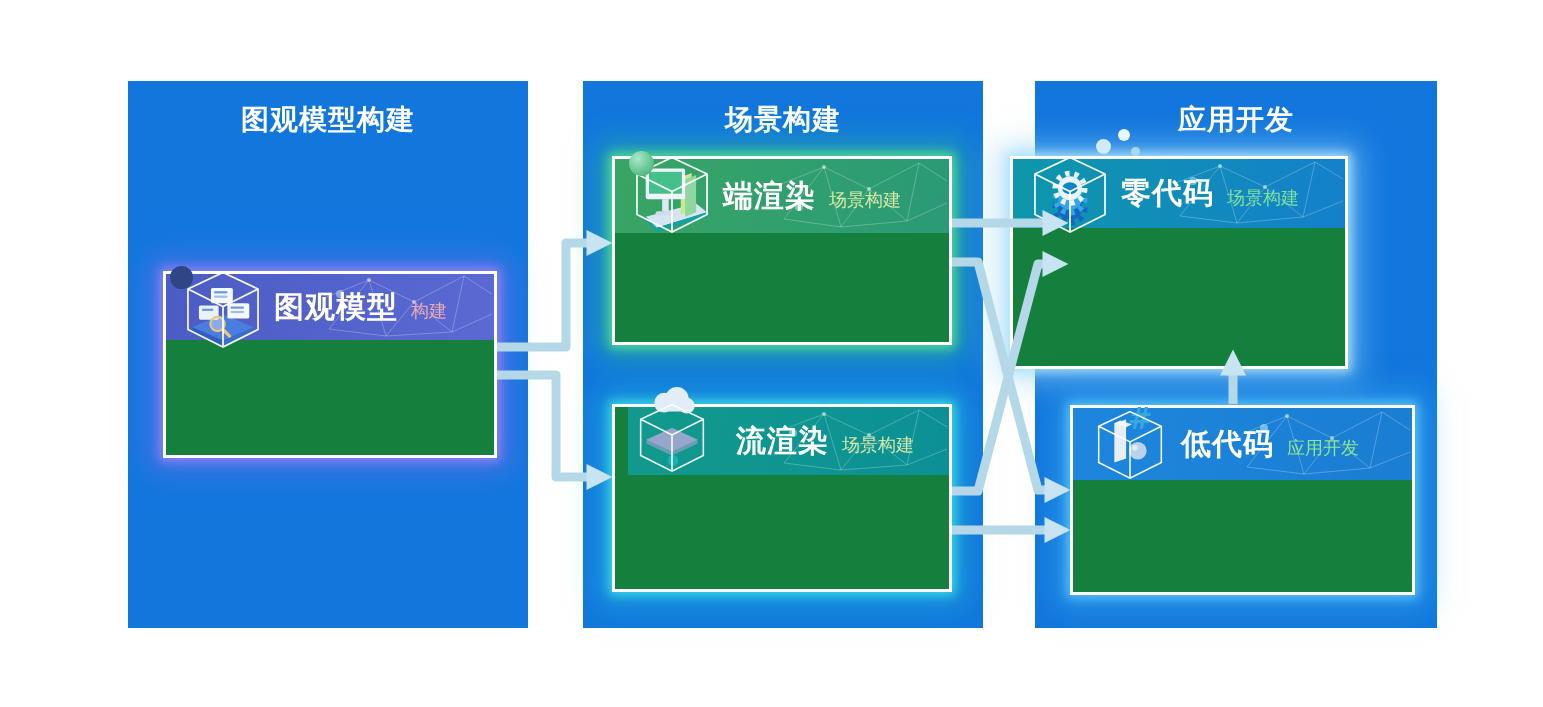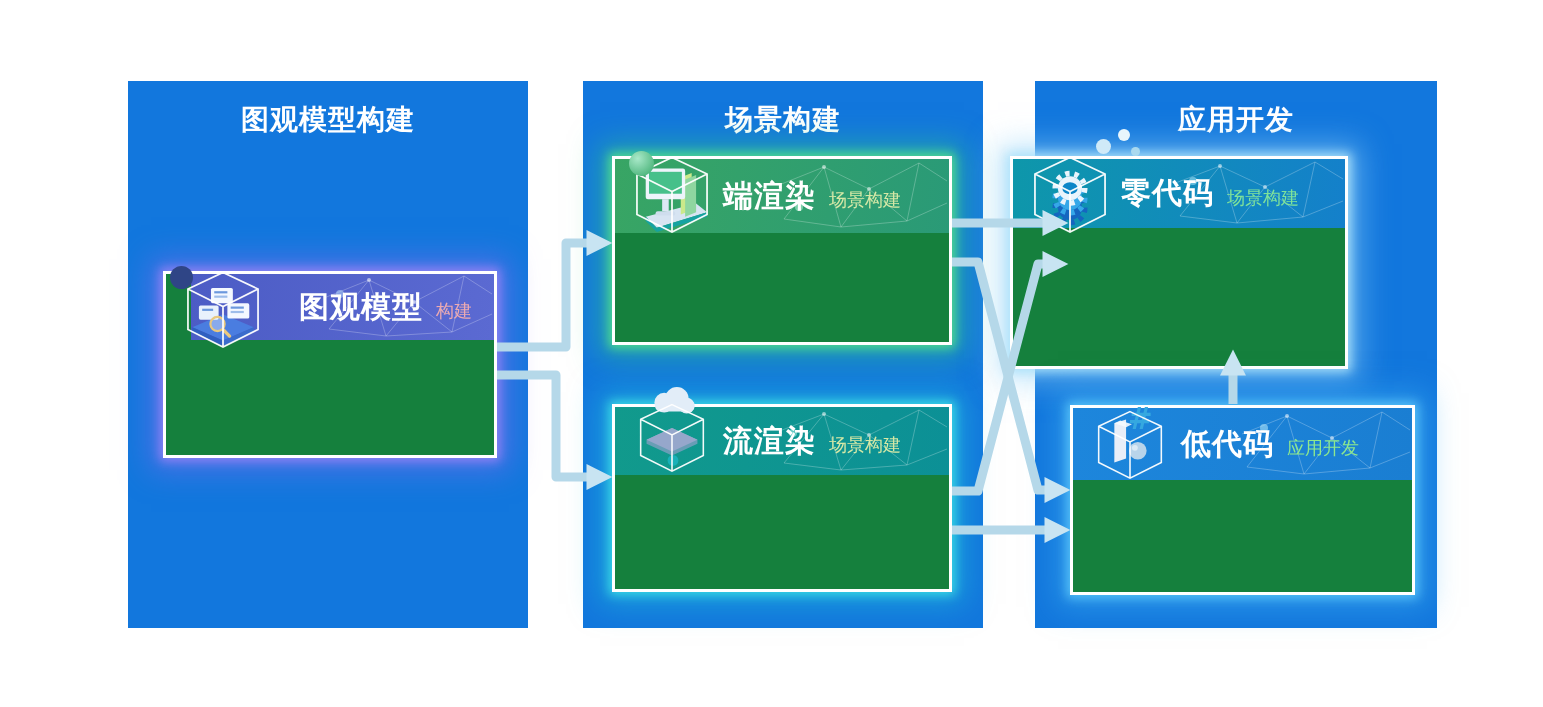--- a/index.html
+++ b/index.html
@@ -15,25 +15,25 @@
   #panel-app   { left:1035px; width:402px; }
   .panel-title {
     position:absolute; top:20px; left:0; width:100%; text-align:center;
     font-size:28px; font-weight:bold; color:#ffffff; letter-spacing:1px;
   }
   
   #connector-layer { position:absolute; left:0; top:0; width:1543px; height:707px; z-index:4; pointer-events:none; }
   
   .card { position:absolute; background:#15803d; border:3px solid #ffffff; z-index:3; }
   #card-tuguan { left:163px; top:271px; width:334px; height:187px;
-    box-shadow:0 0 10px 3px rgba(150,132,245,.95), 0 0 28px 12px rgba(132,112,240,.55);padding-left:25px; }
+    box-shadow:0 0 10px 3px rgba(150,132,245,.95), 0 0 28px 12px rgba(132,112,240,.55); }
   #card-client { left:612px; top:156px; width:340px; height:189px;
     box-shadow:0 0 10px 3px rgba(82,224,140,.95), 0 0 28px 12px rgba(58,210,128,.5); }
   #card-stream { left:612px; top:404px; width:340px; height:188px;
-    box-shadow:0 0 10px 3px rgba(60,220,230,.95), 0 0 28px 12px rgba(38,200,220,.5); }
+    box-shadow:0 0 10px 3px rgba(60,220,230,.95), 0 0 28px 12px rgba(38,200,220,.5);padding-left:13px; }
   #card-zero   { left:1010px; top:156px; width:338px; height:213px;
     box-shadow:0 0 10px 3px rgba(172,226,250,.95), 0 0 28px 12px rgba(150,214,250,.55); }
   #card-low    { left:1070px; top:405px; width:345px; height:190px;
     box-shadow:0 0 10px 3px rgba(92,200,250,.9), 0 0 28px 12px rgba(70,182,245,.5); }
   .card-header { position:relative; width:100%; overflow:hidden; }
   #card-tuguan .card-header { height:66px; background:linear-gradient(95deg,#4c5cc5 0%,#5b6ad2 100%); }
   #card-client .card-header { height:74px; background:linear-gradient(95deg,#38a564 0%,#2a9a77 100%); }
   #card-stream .card-header { height:68px; background:linear-gradient(95deg,#119a8c 0%,#0c9096 100%); }
   #card-zero   .card-header { height:69px; background:linear-gradient(95deg,#0e97aa 0%,#1480cb 100%); }
   #card-low    .card-header { height:72px; background:linear-gradient(95deg,#1d86dc 0%,#1a7ed2 100%); }

